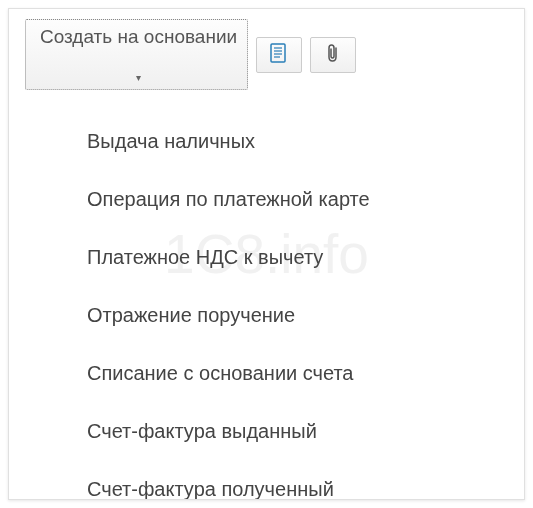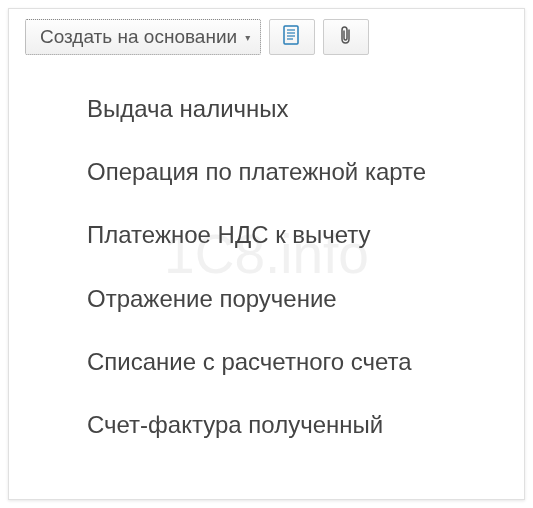--- a/index.html
+++ b/index.html
@@ -30,43 +30,44 @@
     }
     .dropdown-button {
       border: 1px dotted #888;
       background: linear-gradient(#fdfdfd, #f0f0f0);
       padding: 6px 10px 6px 14px;
       font-size: 19px;
       color: #555;
       cursor: pointer;
       display: flex;
       align-items: center;
-      gap: 8px;
+      gap: 24px;
       border-radius: 2px;
+      flex-direction: column;
     }
     .dropdown-button .arrow {
       font-size: 10px;
       color: #666;
     }
     .icon-button {
       border: 1px solid #ccc;
       background: linear-gradient(#fdfdfd, #f0f0f0);
       width: 46px;
       height: 36px;
       display: flex;
       align-items: center;
       justify-content: center;
       cursor: pointer;
       border-radius: 2px;
     }
     .menu {
       padding: 12px 0 12px 78px;
     }
     .menu-item {
-      font-size: 24px;
+      font-size: 20px;
       color: #444;
       padding: 16px 0;
       cursor: pointer;
       line-height: 1.3;
     }
     .watermark {
       position: absolute;
       top: 50%;
       left: 50%;
       transform: translate(-50%, -50%);
@@ -111,16 +112,17 @@
         </svg>
       </span>
     </div>
   </div>
 
   <div class="menu">
     <div class="menu-item">Выдача наличных</div>
     <div class="menu-item">Операция по платежной карте</div>
     <div class="menu-item">Платежное НДС к вычету</div>
     <div class="menu-item">Отражение поручение</div>
-    <div class="menu-item">Списание с расчетного счета</div>
+    <div class="menu-item">Списание с основании счета</div>
+    <div class="menu-item">Счет-фактура выданный</div>
     <div class="menu-item">Счет-фактура полученный</div>
   </div>
 </div>
 
 </body></html>

